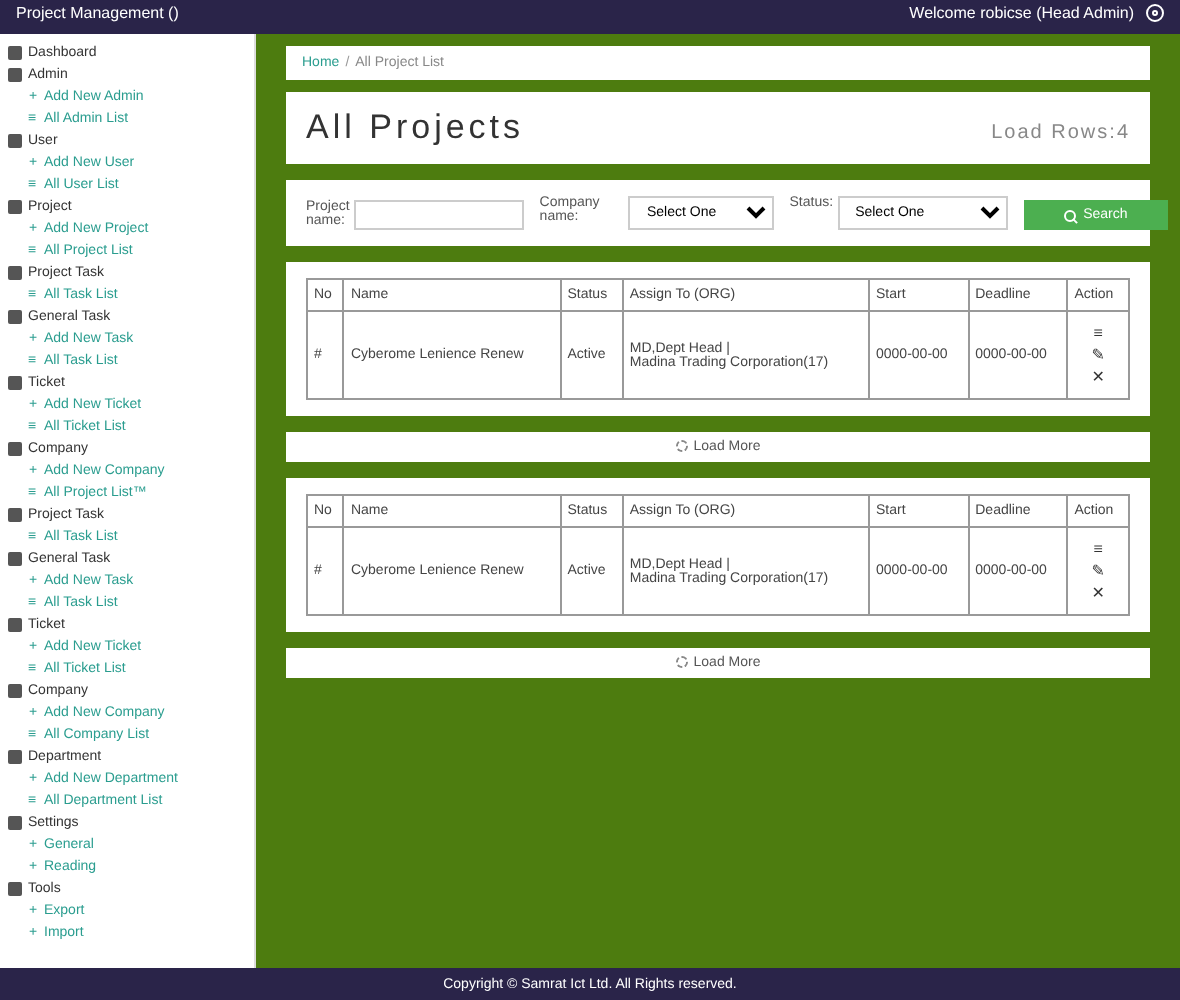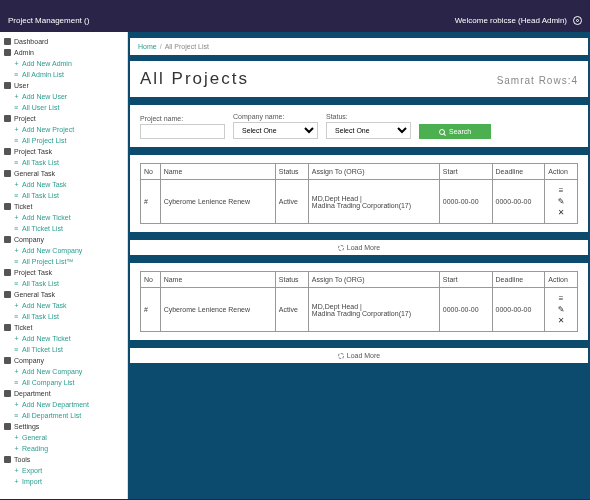--- a/index.html
+++ b/index.html
@@ -1,38 +1,38 @@
 <!DOCTYPE html>
 <html><head>
 <meta charset="utf-8">
 <style>
 *{box-sizing:border-box;margin:0;padding:0}
 body{font-family:Arial,Helvetica,sans-serif;font-size:8px;background:#eef0f3;width:590px;height:500px;overflow:hidden;color:#333}
-.topbar{height:17px;background:#2a2449;color:#fff;display:flex;align-items:flex-start;justify-content:space-between;padding:16px 8px;font-size:8px}
+.topbar{height:17px;background:#2a2449;color:#fff;display:flex;align-items:flex-end;justify-content:space-between;padding:6px 8px;font-size:8px}
 .topbar-right{display:flex;align-items:center;gap:6px}
 .gear{width:9px;height:9px;border:1px solid #fff;border-radius:50%;position:relative}
 .gear:before{content:"";position:absolute;inset:2px;border:1px solid #fff;border-radius:50%}
 .layout{display:flex;height:467px}
 .sidebar{width:128px;background:#fff;border-right:1px solid #ddd;padding:4px 0;font-size:7px;overflow:hidden}
 .s-item{padding:2px 6px 2px 22px;position:relative;color:#2a9d8f;white-space:nowrap}
 .s-head{padding:2px 6px 2px 14px;position:relative;color:#333;white-space:nowrap}
 .s-head:before{content:"";position:absolute;left:4px;top:2px;width:7px;height:7px;background:#555;border-radius:1px}
 .s-item:before{content:"";position:absolute;left:14px;top:3px;width:5px;height:5px;border:1px solid #2a9d8f;border-radius:50%}
 .s-item.plus:before{content:"+";border:none;font-size:7px;line-height:5px;text-align:center;color:#2a9d8f}
 .s-item.bars:before{content:"≡";border:none;font-size:7px;line-height:5px;color:#2a9d8f}
-.main{flex:1;background:#0c4a6e;padding:6px 2px;overflow:hidden}
+.main{flex:1;background:#4d7c0f;padding:6px 15px;overflow:hidden}
 .crumb{background:#fff;padding:5px 8px;font-size:7px;color:#2a9d8f;margin-bottom:6px}
 .crumb .sep{color:#999;margin:0 3px}
 .crumb .cur{color:#888}
 .card{background:#fff;padding:8px 10px;margin-bottom:8px}
 .title-row{display:flex;justify-content:space-between;align-items:baseline}
 .title{font-size:17px;font-weight:100;letter-spacing:2px;color:#333;font-family:"Arial Narrow",Arial}
 .total{font-size:10px;color:#888;letter-spacing:1px}
 .filters{display:flex;gap:8px;align-items:end}
-.fcol{display:flex;flex-direction:column;gap:2px;font-size:7px;color:#555}
+.fcol{display:flex;flex-direction:row;gap:2px;font-size:7px;color:#555}
 .fcol input,.fcol select{font-size:7px;padding:3px 4px;border:1px solid #ccc;background:#fff;width:85px}
 .btn-search{background:#4caf50;color:#fff;border:none;padding:4px 20px;font-size:7px;cursor:pointer;display:flex;align-items:center;gap:4px}
 .mag{width:6px;height:6px;border:1px solid #fff;border-radius:50%;position:relative}
 .mag:after{content:"";position:absolute;width:3px;height:1px;background:#fff;bottom:-1px;right:-2px;transform:rotate(45deg)}
 table{width:100%;border-collapse:collapse;font-size:7px}
 th,td{border:1px solid #999;padding:4px 3px;text-align:left;color:#444}
 th{font-weight:normal}
 td.act{text-align:center}
 .act span{display:block;margin:2px 0;font-size:8px;color:#333}
 .loadmore{background:#fff;padding:4px;text-align:center;font-size:7px;color:#555;margin-bottom:8px;cursor:pointer}
@@ -94,21 +94,21 @@
       <div class="s-item plus">Export</div>
       <div class="s-item plus">Import</div>
     </div>
   <div class="main">
     <div class="crumb">
       <span>Home</span><span class="sep">/</span><span class="cur">All Project List</span>
     </div>
     <div class="card">
       <div class="title-row">
         <div class="title">All Projects</div>
-        <div class="total"><span>Samrat Rows:</span><span>4</span></div>
+        <div class="total"><span>Load Rows:</span><span>4</span></div>
       </div>
     </div>
     <div class="card">
       <div class="filters">
         <div class="fcol">
             <span>Project name:</span>
             <input type="text" style="">
           </div>
         <div class="fcol">
             <span>Company name:</span>

